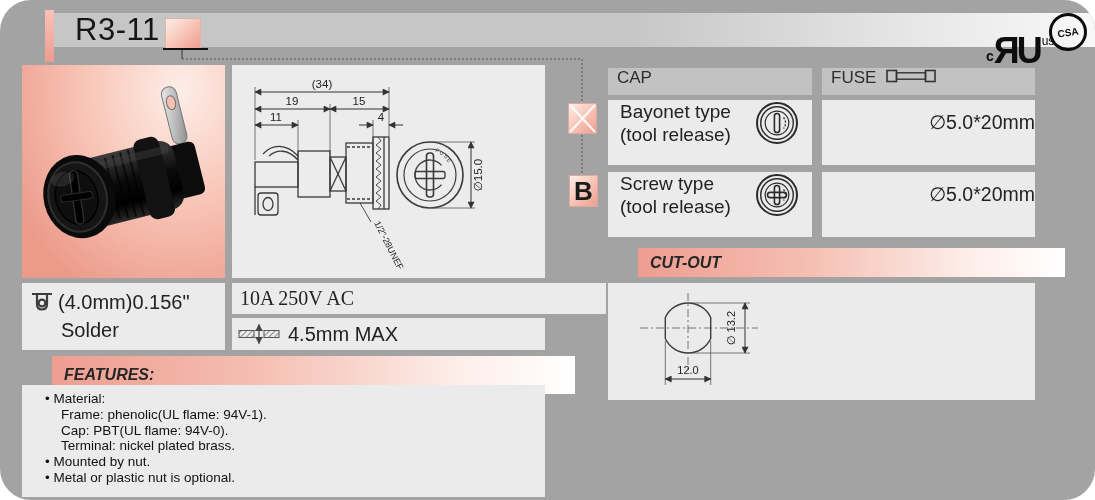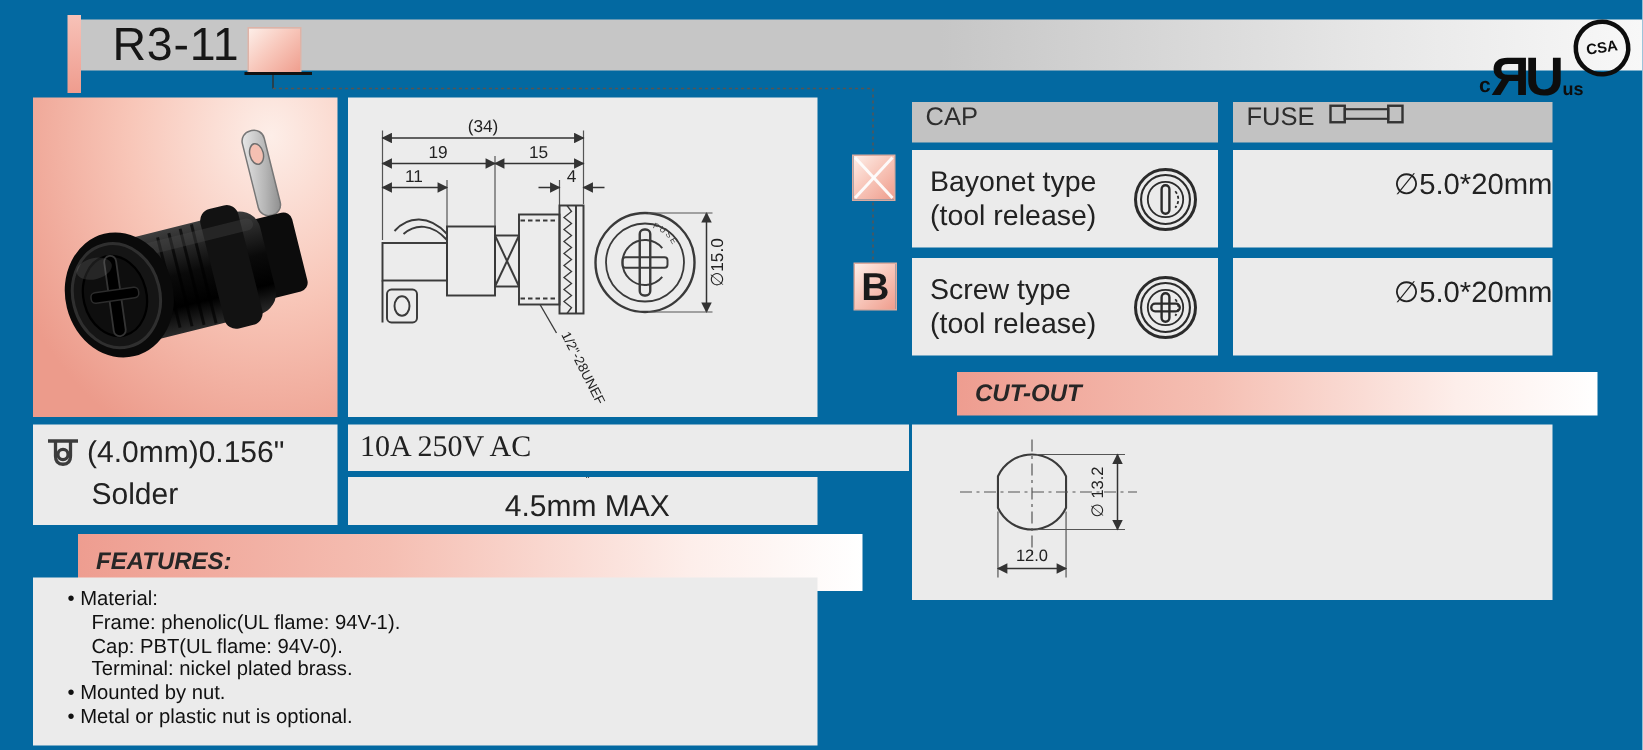--- a/index.html
+++ b/index.html
@@ -1,70 +1,70 @@
 <!DOCTYPE html>
 <html><head>
 <meta charset="utf-8">
 <style>
   html,body{margin:0;padding:0;background:#fff;}
-  .sheet{position:relative;width:1095px;height:500px;background:#0369a1;
-         font-family:"Liberation Sans",sans-serif;color:#1c1c1c;overflow:hidden;}
+  .sheet{position:relative;width:1095px;height:500px;background:#a3a3a3;
+         font-family:"Liberation Sans",sans-serif;color:#1c1c1c;overflow:hidden;border-radius:31px;}
   .abs{position:absolute;}
 
   
   .accent-bar{left:45px;top:10px;width:9px;height:52px;
               background:linear-gradient(180deg,#f7c2b8,#ef9c8e);}
   .header-bar{left:54px;top:13px;width:1041px;height:34px;
               background:linear-gradient(to right,#c6c6c6 0%,#c6c6c6 55%,#e6e6e6 82%,#f8f8f8 100%);}
   .model{position:absolute;left:21px;top:0;font-size:31px;line-height:34px;color:#161616;letter-spacing:.5px;}
   .swatch{left:165px;top:18px;width:34px;height:30px;border:1px solid #dfb3a7;
           background:linear-gradient(135deg,#fdeee8 0%,#f8c9bd 45%,#ef9d8d 100%);}
   .connector{left:0;top:0;width:1095px;height:500px;pointer-events:none;}
 
   
   .ul-mark{left:986px;top:16px;display:flex;align-items:flex-end;color:#0d0d0d;}
   .ul-c{font-size:14px;font-weight:700;margin-bottom:3px;}
   .ul-main{font-size:36px;font-weight:800;letter-spacing:-3px;line-height:.85;margin-top:20px;}
-  .ul-us{font-size:12px;font-weight:700;margin-left:2px;margin-bottom:1px;}
+  .ul-us{font-size:12px;font-weight:400;margin-left:2px;margin-bottom:19px;}
   .csa-mark{left:1049px;top:13px;width:32px;height:32px;border:3px solid #0d0d0d;border-radius:50%;
             display:flex;align-items:center;justify-content:center;
             font-weight:800;font-size:10px;color:#0d0d0d;transform:rotate(-8deg);}
 
   
   .photo{left:22px;top:65px;width:203px;height:213px;
          background:radial-gradient(ellipse at 78% 12%, #fdeee8 0%, #f8c6b8 42%, #ec9b8b 85%);}
   .draw-panel{left:232px;top:65px;width:313px;height:213px;background:#ececec;}
 
   
   .cell{background:#ebebeb;}
   .term-cell{left:22px;top:283px;width:203px;height:67px;}
   .term-line1{position:absolute;left:7px;top:7px;display:flex;align-items:center;gap:3px;
               font-size:20px;color:#222;}
   .term-line2{position:absolute;left:39px;top:36px;font-size:20px;color:#222;}
   .rating-cell{left:232px;top:283px;width:374px;height:31px;display:flex;align-items:center;
                padding-left:8px;box-sizing:border-box;font-size:20px;color:#222;font-family:Liberation Serif, serif;}
   .panel-cell{left:232px;top:318px;width:313px;height:32px;display:flex;align-items:center;gap:8px;
-              padding-left:6px;box-sizing:border-box;font-size:20px;color:#222;flex-direction:column;}
+              padding-left:6px;box-sizing:border-box;font-size:20px;color:#222;}
 
   
   .pink-bar{background:linear-gradient(90deg,#ee9d90 0%,#f5bfb3 40%,#fdeeea 78%,#ffffff 100%);
             display:flex;align-items:center;font-style:italic;font-weight:bold;
             font-size:16px;color:#262626;padding-left:12px;box-sizing:border-box;margin-left:30px;}
   .features-bar{left:22px;top:356px;width:523px;height:38px;}
   .features-box{left:22px;top:385px;width:523px;height:112px;background:#ebebeb;
                 padding:6px 10px;box-sizing:border-box;font-size:13.5px;line-height:15.8px;color:#111;}
   .feat.l0{padding-left:13px;}
   .feat.l1{padding-left:29px;}
 
   
   .th{background:#c2c2c2;display:flex;gap:10px;padding-left:9px;
       box-sizing:border-box;font-size:17px;color:#2e2e2e;}
   .cap-th{left:608px;top:68px;width:204px;height:27px;}
   .fuse-th{left:822px;top:68px;width:213px;height:27px;}
-  .cap-cell{width:204px;height:65px;left:608px;display:flex;align-items:center;}
+  .cap-cell{width:204px;height:65px;left:608px;display:flex;}
   .fuse-cell{width:213px;height:65px;left:822px;padding:11px 0 0 12px;box-sizing:border-box;
              font-size:19.5px;color:#222;text-align:right;}
   .r1{top:100px;} .r2{top:172px;}
   .captype{padding-left:12px;font-size:19px;line-height:23px;color:#222;flex:1;}
   .capicon{margin-right:12px;}
   .marker-box{background:linear-gradient(135deg,#fdeee8 0%,#f8c9bd 45%,#ef9d8d 100%);
               border:1px solid #dcab9f;box-sizing:border-box;}
   .xbox{left:568px;top:103px;width:29px;height:31px;}
   .bbox{left:569px;top:175px;width:29px;height:32px;display:flex;align-items:center;justify-content:center;
         font-size:26px;font-weight:bold;color:#1a1a1a;}

